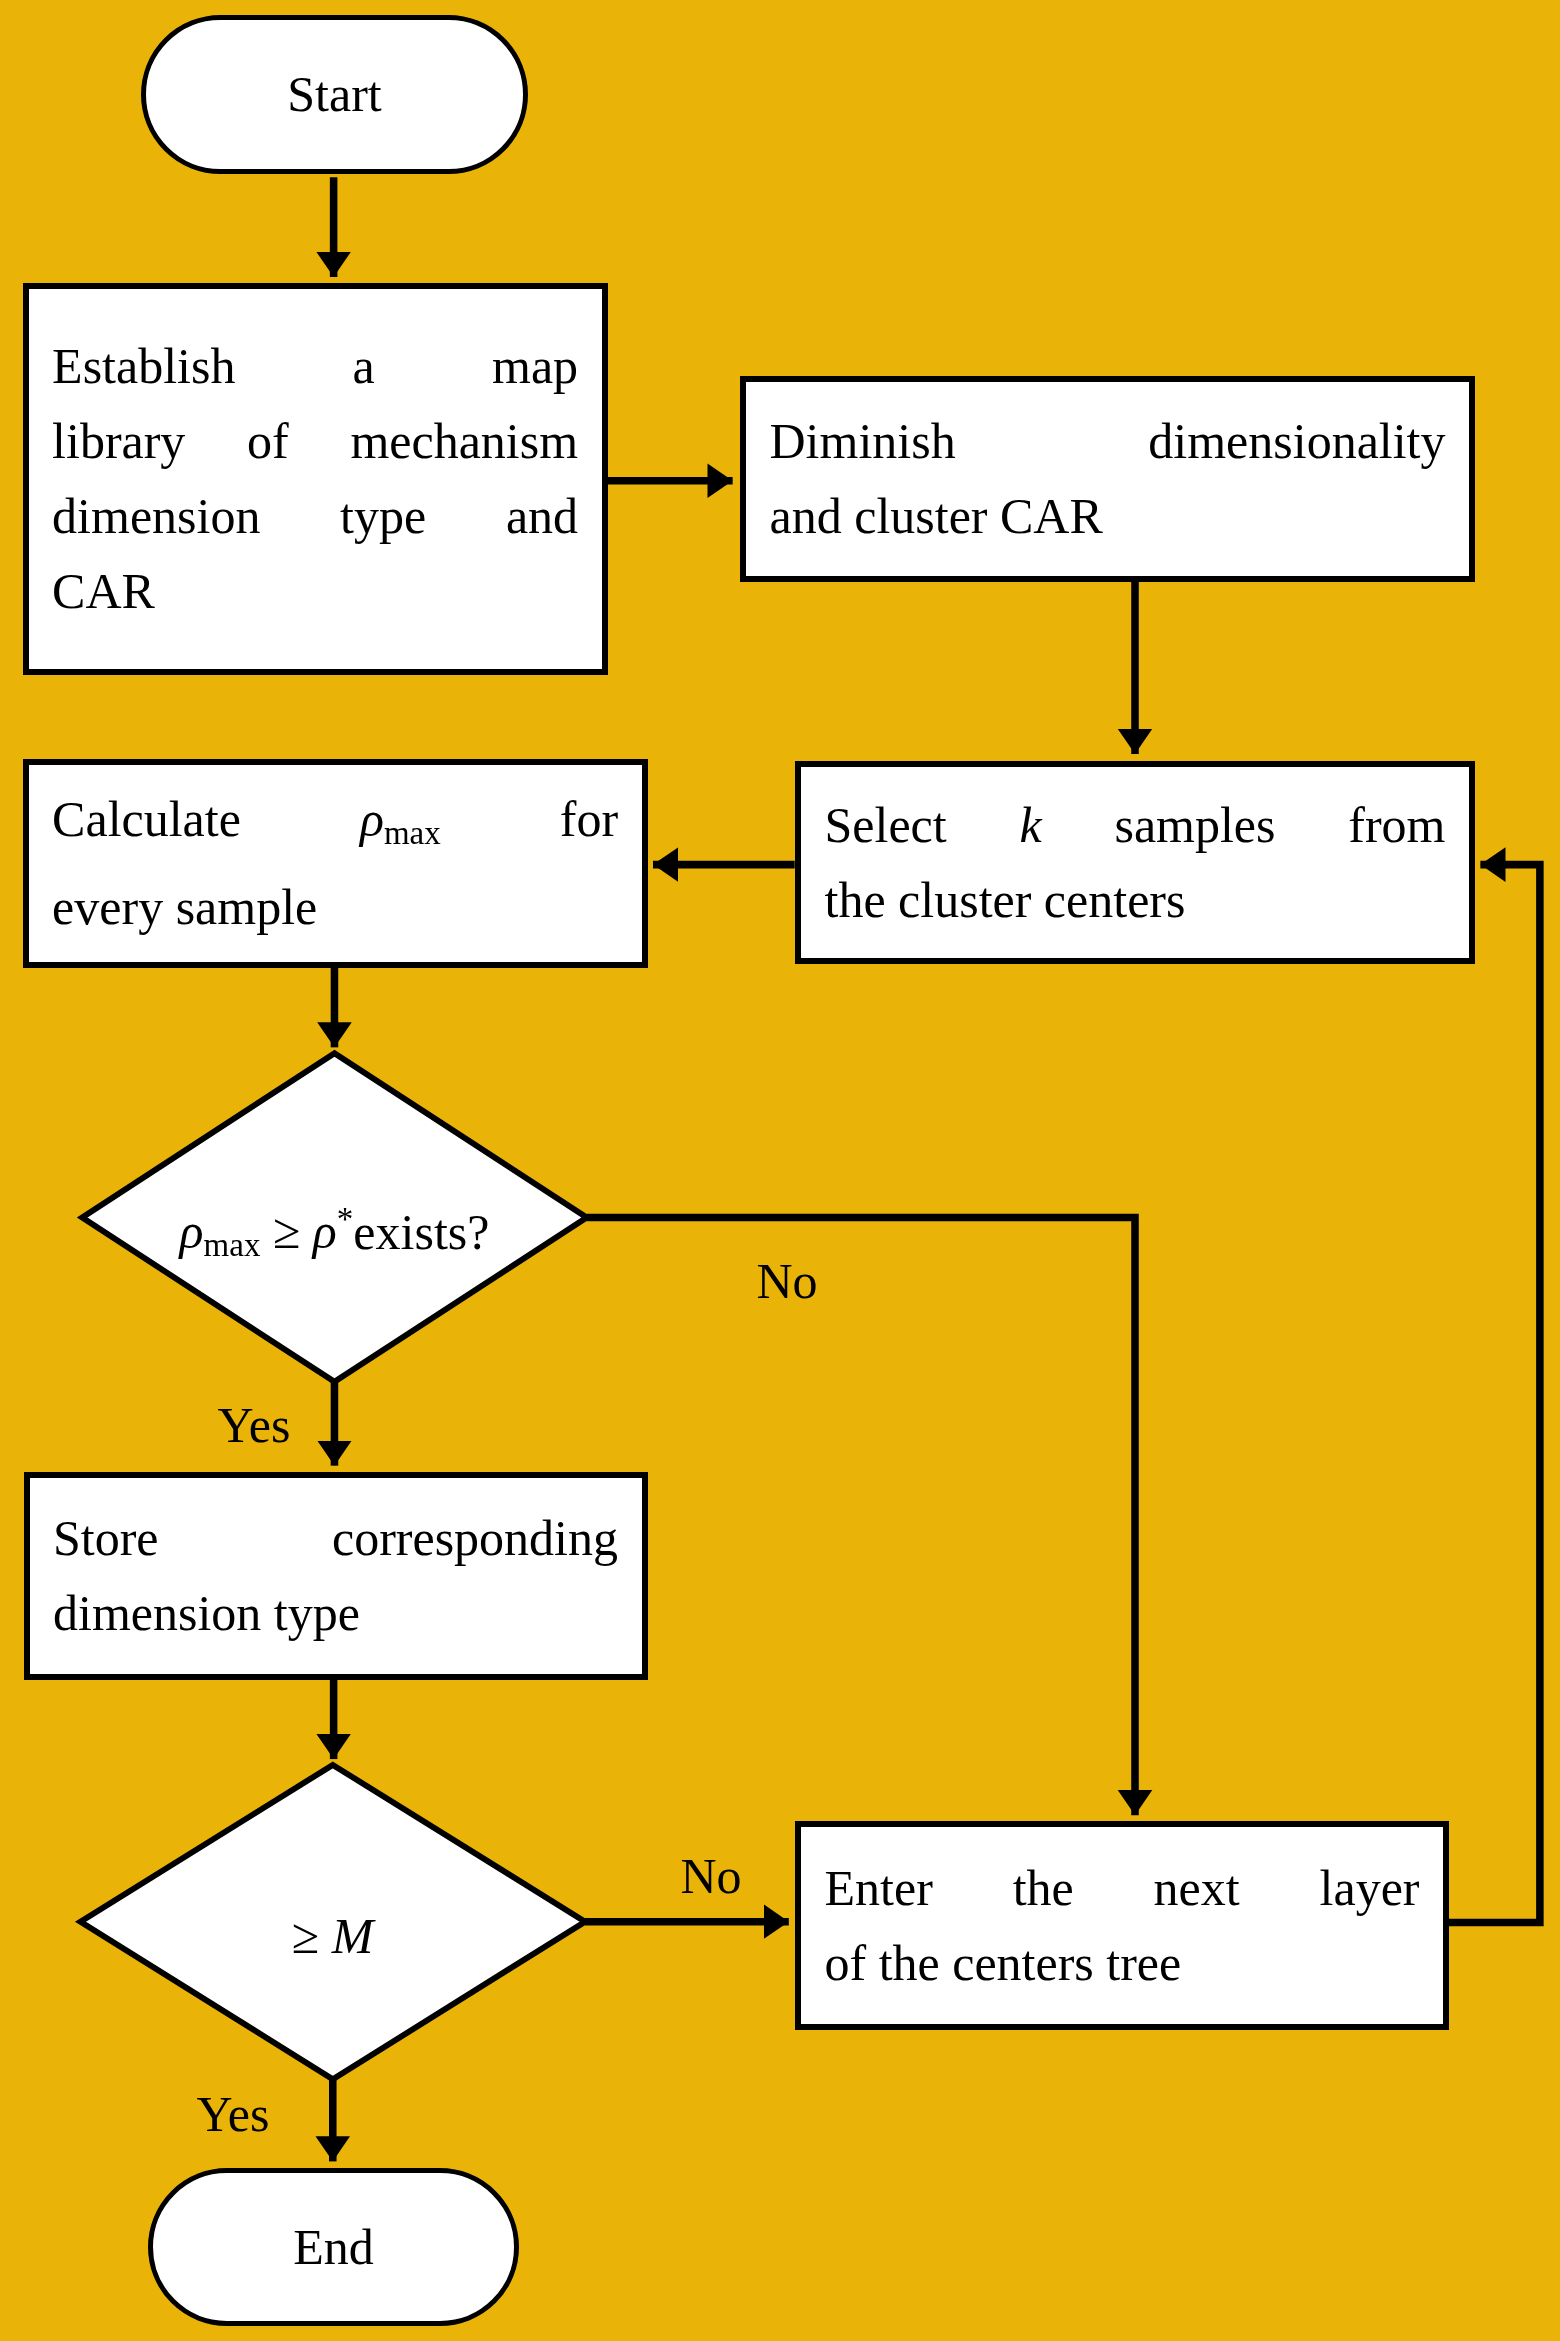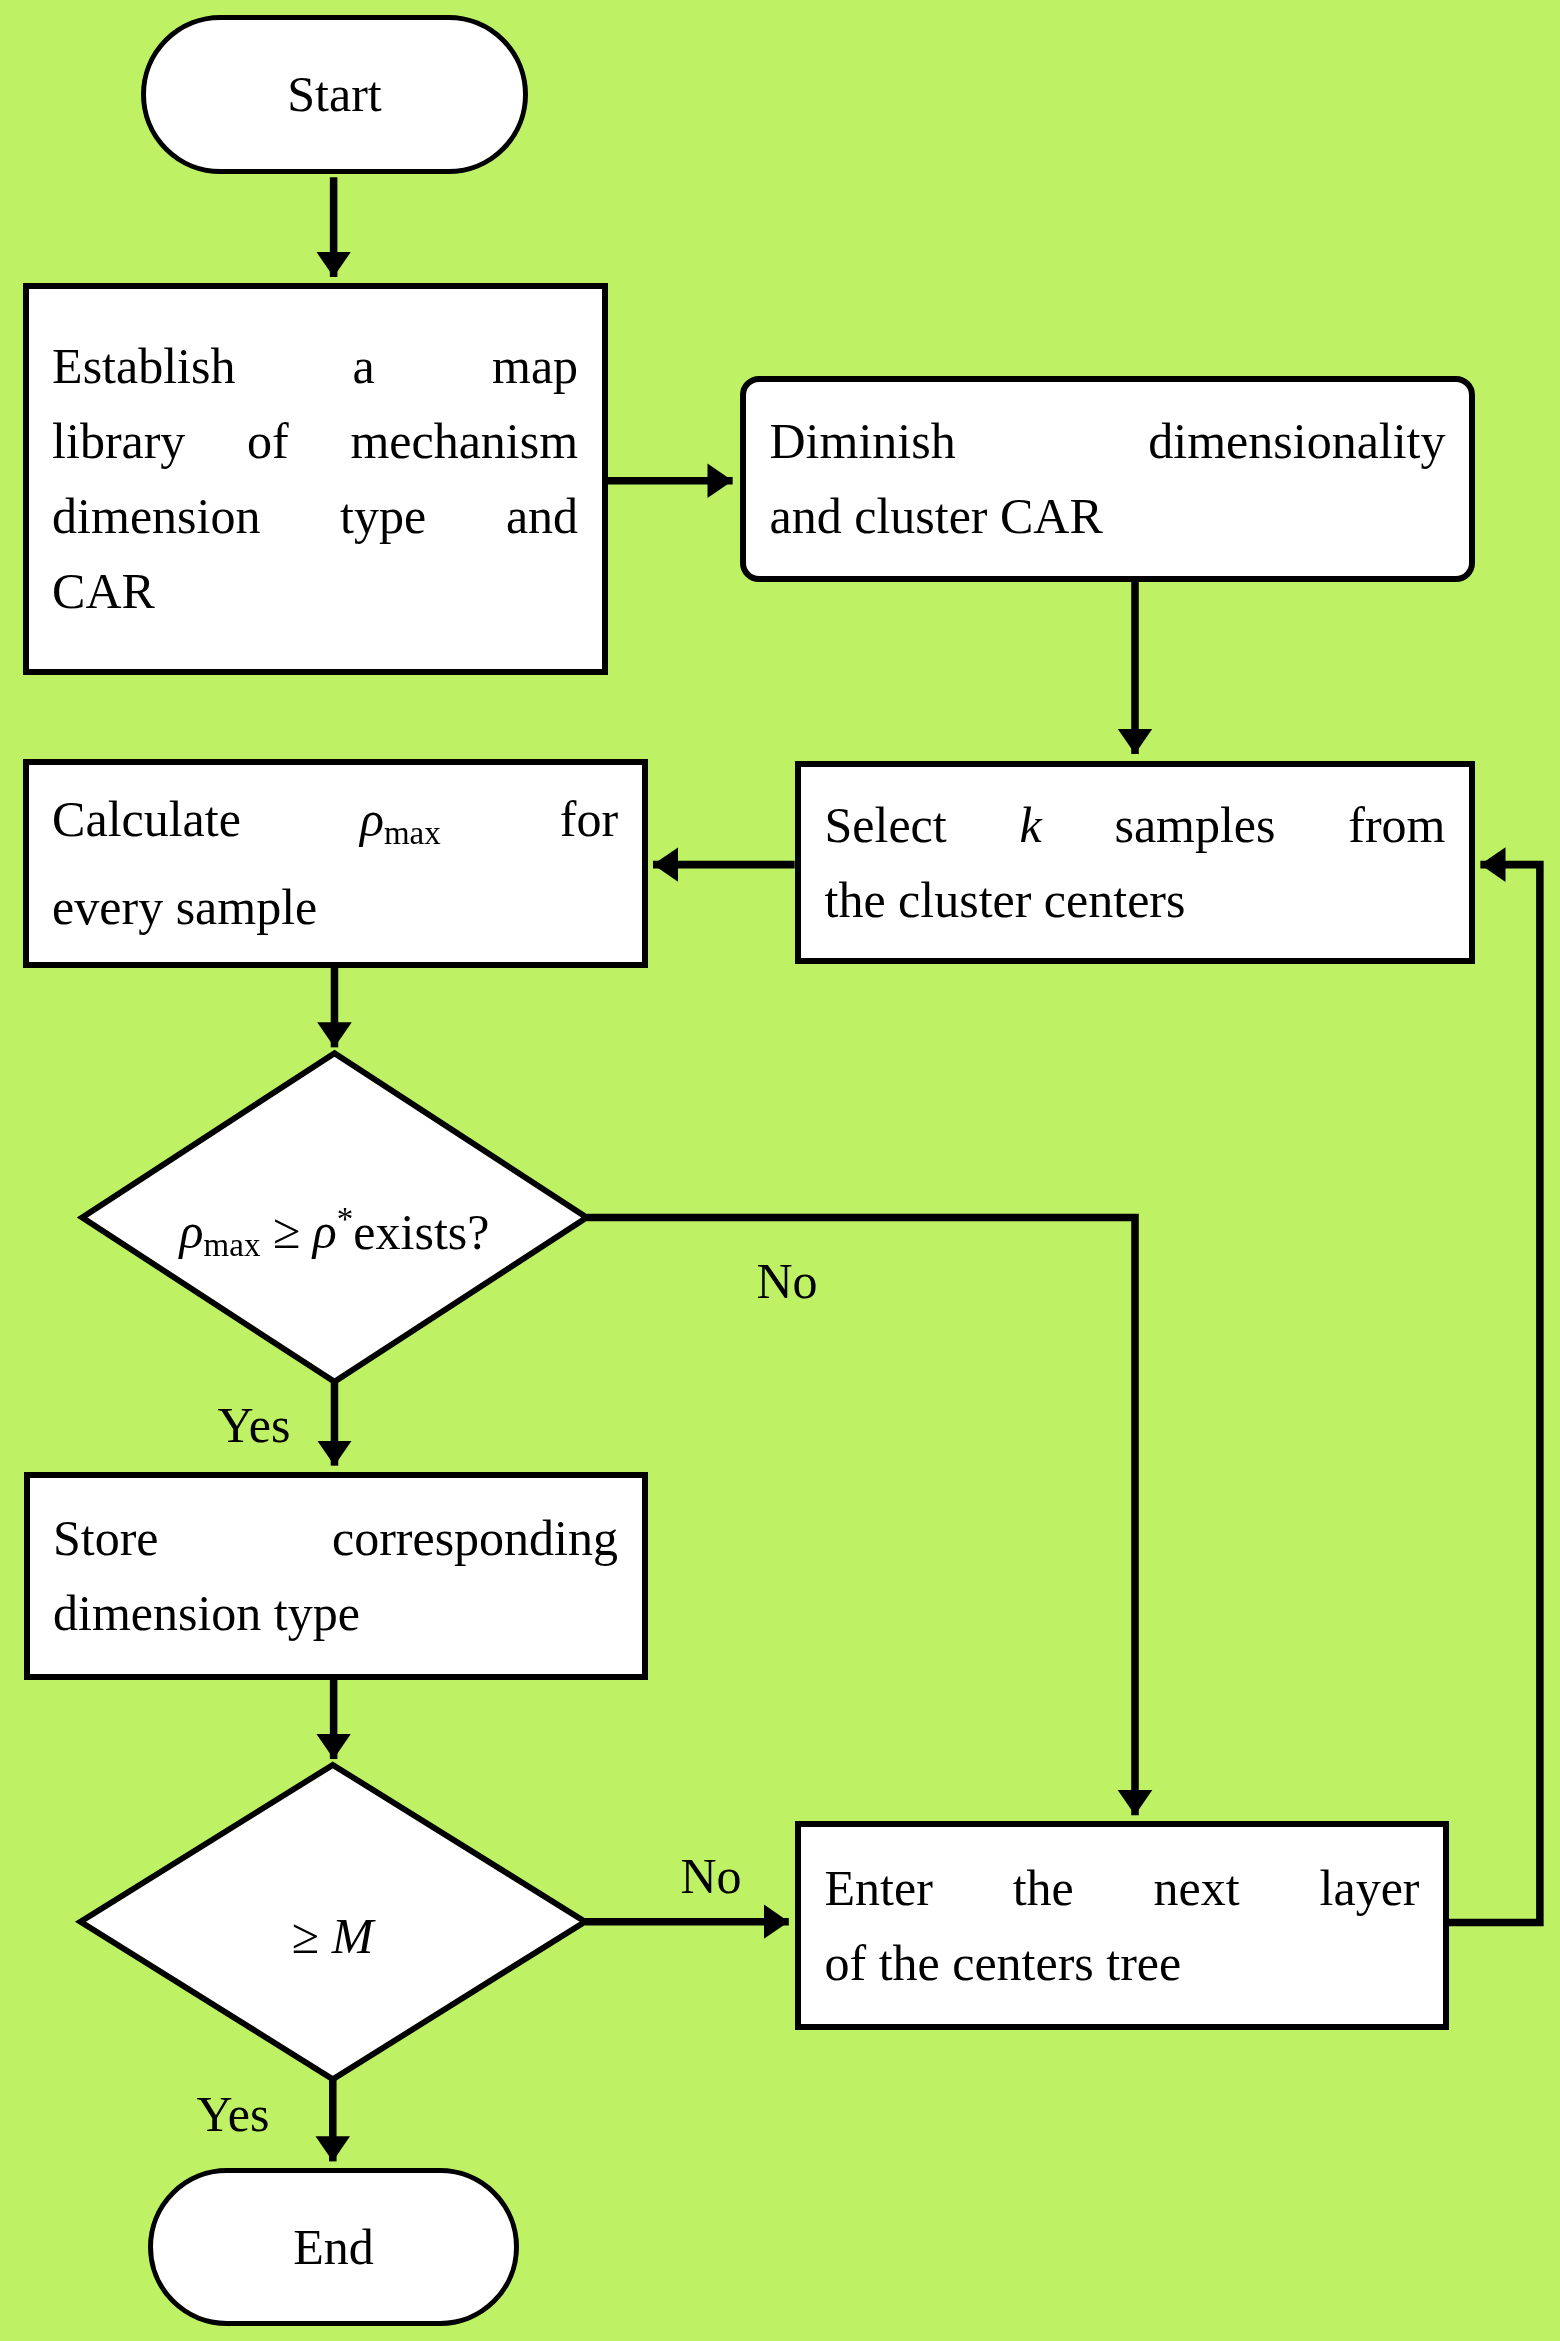--- a/index.html
+++ b/index.html
@@ -4,21 +4,21 @@
 <style>
   html, body {
     margin: 0; padding: 0;
     width: 1560px; height: 2342px;
     background: #ffffff;
     font-family: "Liberation Serif", "DejaVu Serif", serif;
   }
   #canvas {
     position: relative;
     width: 1560px; height: 2342px;
-    background: #bef264;
+    background: #eab308;
     overflow: hidden;
   }
   #wires { position: absolute; left: 0; top: 0; width: 1560px; height: 2342px; }
 
   .node {
     position: absolute;
     box-sizing: border-box;
     background: #ffffff;
     border: 6.7px solid #000000;
     color: #000000;
@@ -100,21 +100,21 @@
     <div>Start</div>
   </div>
 
   <div class="node" style="left:22.6px; top:283px; width:585px; height:392px;">
     <div class="bline jline">Establish a map</div>
     <div class="bline jline">library of mechanism</div>
     <div class="bline jline">dimension type and</div>
     <div class="bline lline">CAR</div>
   </div>
 
-  <div class="node" style="left:740px; top:376px; width:735px; height:206px;border-radius:19px;">
+  <div class="node" style="left:740px; top:376px; width:735px; height:206px;">
     <div class="bline jline">Diminish dimensionality</div>
     <div class="bline lline">and cluster CAR</div>
   </div>
 
   <div class="node" style="left:795px; top:761px; width:680px; height:203px;">
     <div class="bline jline"><span>Select</span> <span class="it">k</span> <span>samples from</span></div>
     <div class="bline lline">the cluster centers</div>
   </div>
 
   <div class="node" style="left:22.6px; top:759px; width:625px; height:209px;align-items:flex-end;">

